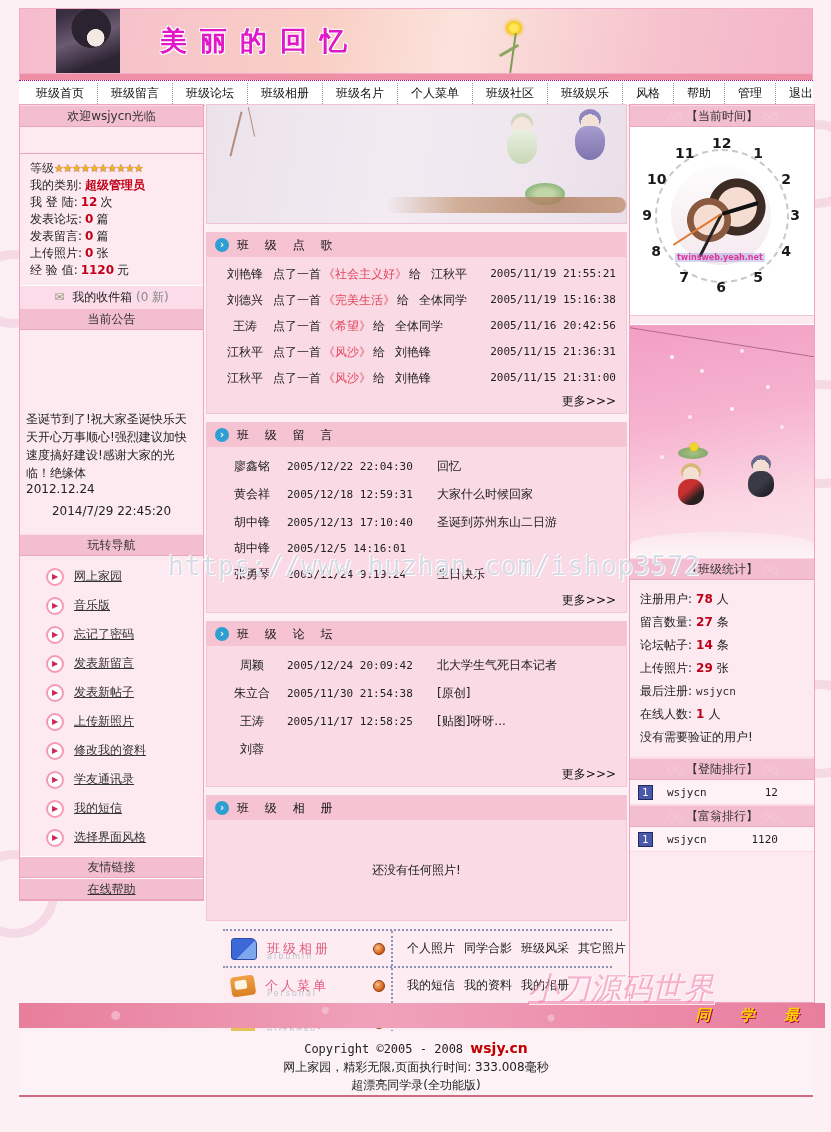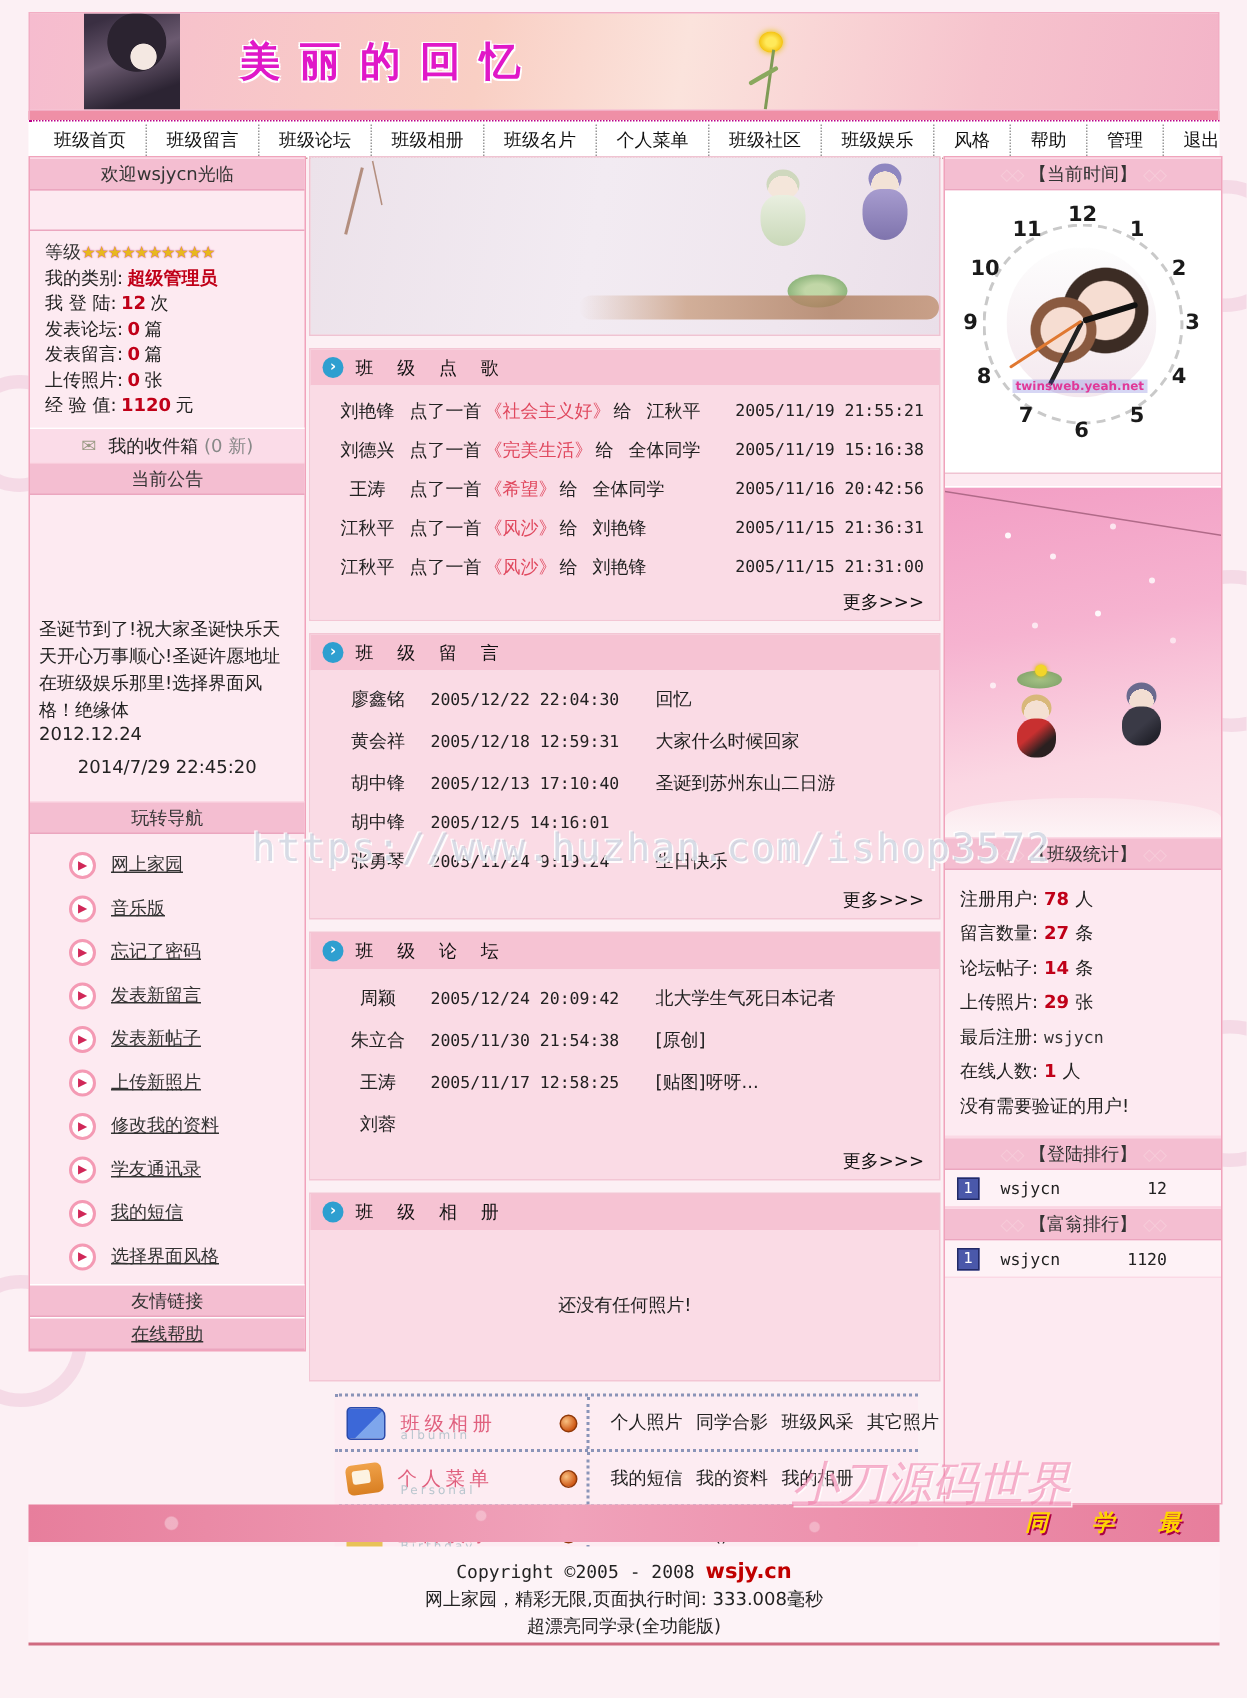--- a/index.html
+++ b/index.html
@@ -181,21 +181,21 @@
     line-height:13px;text-align:center;margin-right:14px;flex:0 0 auto;}
   .rankname{font-family:"DejaVu Sans Mono",monospace;font-size:11px;}
   .rankval{margin-left:auto;margin-right:28px;font-family:"DejaVu Sans Mono",monospace;font-size:11px;}
 
   
   .band{position:absolute;left:19px;top:1003px;width:794px;height:25px;
     background:
       radial-gradient(circle at 12% 50%,rgba(255,255,255,.35) 0 4px,transparent 5px),
       radial-gradient(circle at 38% 30%,rgba(255,255,255,.3) 0 3px,transparent 4px),
       radial-gradient(circle at 66% 60%,rgba(255,255,255,.3) 0 3px,transparent 4px),
-      linear-gradient(90deg,#e77e9c,#f0a2ba 45%,#ec8daa 75%,#e77e9c);}
+      linear-gradient(90deg,#e77e9c,#f0a2ba 45%,#ec8daa 75%,#e77e9c); padding-left: 12px;}
   .band-text{position:absolute;right:14px;top:3px;color:#ffd400;font-weight:bold;font-size:15px;
     letter-spacing:12px;font-style:italic;text-shadow:1px 1px 0 #a04;}
   .footer{position:absolute;left:19px;top:1031px;width:794px;height:66px;background:#fdf3f7;
     border-bottom:2px solid #d06a80;text-align:center;padding-top:8px;box-sizing:border-box;}
   .footer .c1{font-family:"DejaVu Sans Mono",monospace;font-size:12px;}
   .footer .site{font-weight:bold;color:#c00000;font-size:14px;font-family:"DejaVu Sans",sans-serif;}
   .footer div{line-height:18px;}
 
   
   .wm-mid{position:absolute;left:168px;top:551px;font-family:"DejaVu Sans Mono",monospace;font-size:26px;
@@ -256,21 +256,21 @@
       <div class="l-row"><span>上传照片:</span><span class="val">0</span><span>张</span></div>
       <div class="l-row"><span>经 验 值:</span><span class="val">1120</span><span>元</span></div>
     </div>
     <div class="inboxbar">
       <span class="env">✉</span>
       <span>我的收件箱</span>
       <span class="cnt">(0 新)</span>
     </div>
     <div class="bar">当前公告</div>
     <div class="notice-body">
-      <div class="notice-text">圣诞节到了!祝大家圣诞快乐天天开心万事顺心!圣诞许愿地址在班级娱乐那里!选择界面风格！绝缘体</div>
+      <div class="notice-text">圣诞节到了!祝大家圣诞快乐天天开心万事顺心!强烈建议加快速度搞好建设!感谢大家的光临！绝缘体</div>
       <div class="notice-d1">2012.12.24</div>
       <div class="notice-d2">2014/7/29 22:45:20</div>
     </div>
     <div class="bar">玩转导航</div>
     <div class="l-links">
       <div class="l-link">
           <span class="play-ico">▶</span>
           <a>网上家园</a>
         </div>
       <div class="l-link">

